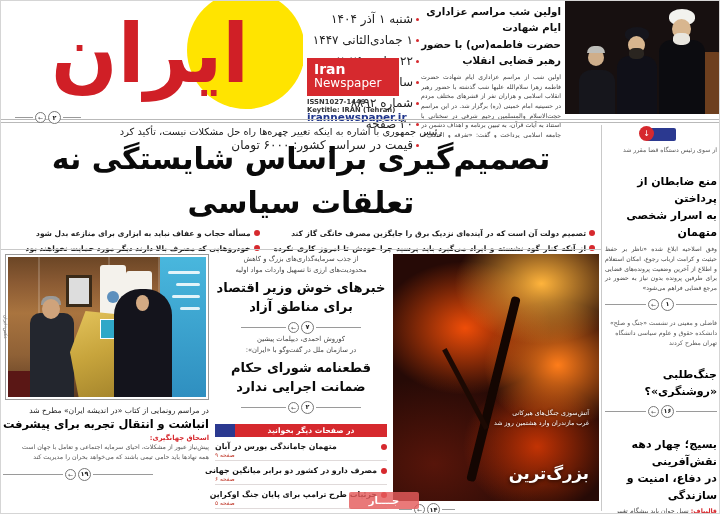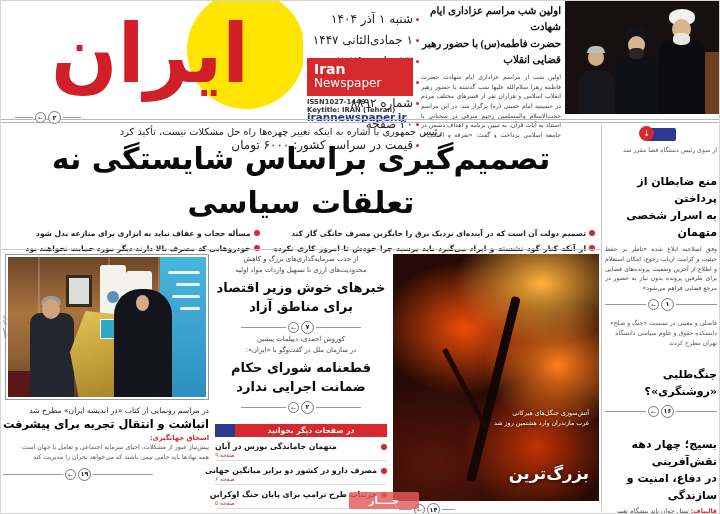--- a/index.html
+++ b/index.html
@@ -10,40 +10,40 @@
     margin:0 auto; overflow:hidden; border:1px solid #d5d5d5; direction:rtl;
   }
   
   .logo-wrap { position:absolute; left:0; top:0; width:302px; height:118px; overflow:hidden; }
   .sun { position:absolute; left:186px; top:-10px; width:118px; height:118px; border-radius:50%; background:#ffe400; }
   .logo-fa { position:absolute; left:4px; top:-6px; width:290px; text-align:center;
     font-size:78px; line-height:118px; font-weight:bold; color:#d01f26; transform:scaleY(1.05); }
   .dateline { position:absolute; left:300px; top:8px; width:118px; direction:rtl; }
   .dateline .d-item { font-size:12px; color:#222; line-height:1.75; text-align:right; white-space:nowrap; }
   .dot { display:inline-block; width:3px; height:3px; border-radius:50%; background:#d6292e; margin-left:3px; vertical-align:middle; }
-  .brand-box { position:absolute; left:306px; top:57px; width:106px; height:38px; background:#d6292e;
+  .brand-box { position:absolute; left:306px; top:57px; width:92px; height:38px; background:#d6292e;
     color:#fff; direction:ltr; text-align:left; padding:4px 7px; }
   .brand-box .b1 { font-size:14px; font-weight:bold; line-height:1.1; }
   .brand-box .b2 { font-size:12px; line-height:1.1; }
   .issn-lines { position:absolute; left:306px; top:97px; direction:ltr; text-align:left; color:#333; }
   .issn-lines div { font-size:6.8px; font-weight:bold; line-height:1.25; }
   .site { position:absolute; left:306px; top:110px; direction:ltr; font-size:10.5px; font-weight:bold; color:#20368c; }
   
   .top-story { position:absolute; left:420px; top:0; width:300px; height:116px; }
   .ts-photo { position:absolute; right:0; top:0; width:156px; height:113px; background:#171010; overflow:hidden; }
   .ts-chair { position:absolute; right:-6px; bottom:-8px; width:44px; height:70px; background:#6d3f1e; border-radius:10px 10px 0 0; }
   .fig { position:absolute; }
   .robe { position:absolute; bottom:0; border-radius:12px 12px 0 0; background:#0c0c10; }
   .face { position:absolute; border-radius:50%; background:#d8b68f; }
   .turban-w { position:absolute; border-radius:50% 50% 40% 40%; background:#f2f2ee; }
   .turban-b { position:absolute; border-radius:50% 50% 40% 40%; background:#15151c; }
   .beard-w { position:absolute; border-radius:40%; background:#e9e6df; }
   .beard-d { position:absolute; border-radius:40%; background:#2a2520; }
   .ts-text { position:absolute; right:160px; left:0; top:2px; }
-  .ts-title { font-size:10.3px; font-weight:bold; color:#0d0d0d; text-align:right; line-height:1.6;font-family:Liberation Serif, serif; }
+  .ts-title { font-size:10.3px; font-weight:bold; color:#0d0d0d; text-align:right; line-height:1.6; }
   .ts-body { margin-top:3px; font-size:6.15px; color:#3d3d3d; text-align:justify; line-height:1.58; height:66px; overflow:hidden; }
   .hr2 { position:absolute; left:0; top:118px; width:720px; height:4px;
     border-top:1px solid #b9b9b9; border-bottom:1px solid #b9b9b9; }
   
   .lead { position:absolute; left:0; top:125px; width:600px; }
   .lead-kicker { text-align:center; font-size:9.8px; font-weight:400; color:#1a1a1a; padding-right:40px; }
   .lead-headline { text-align:center; font-size:30px; font-weight:800; color:#0a0a0a; line-height:1.45; letter-spacing:-0.5px; }
   .lead-bullets { display:grid; grid-template-columns:57% 43%; column-gap:14px; row-gap:4px; padding:4px 6px 0 30px; }
   .bullet { font-size:7.5px; font-weight:bold; color:#222; text-align:justify; line-height:1.5; position:relative; padding-right:9px; }
   .bullet .bdot { position:absolute; right:0; top:2px; width:6px; height:6px; border-radius:50%; background:#d6292e; }

